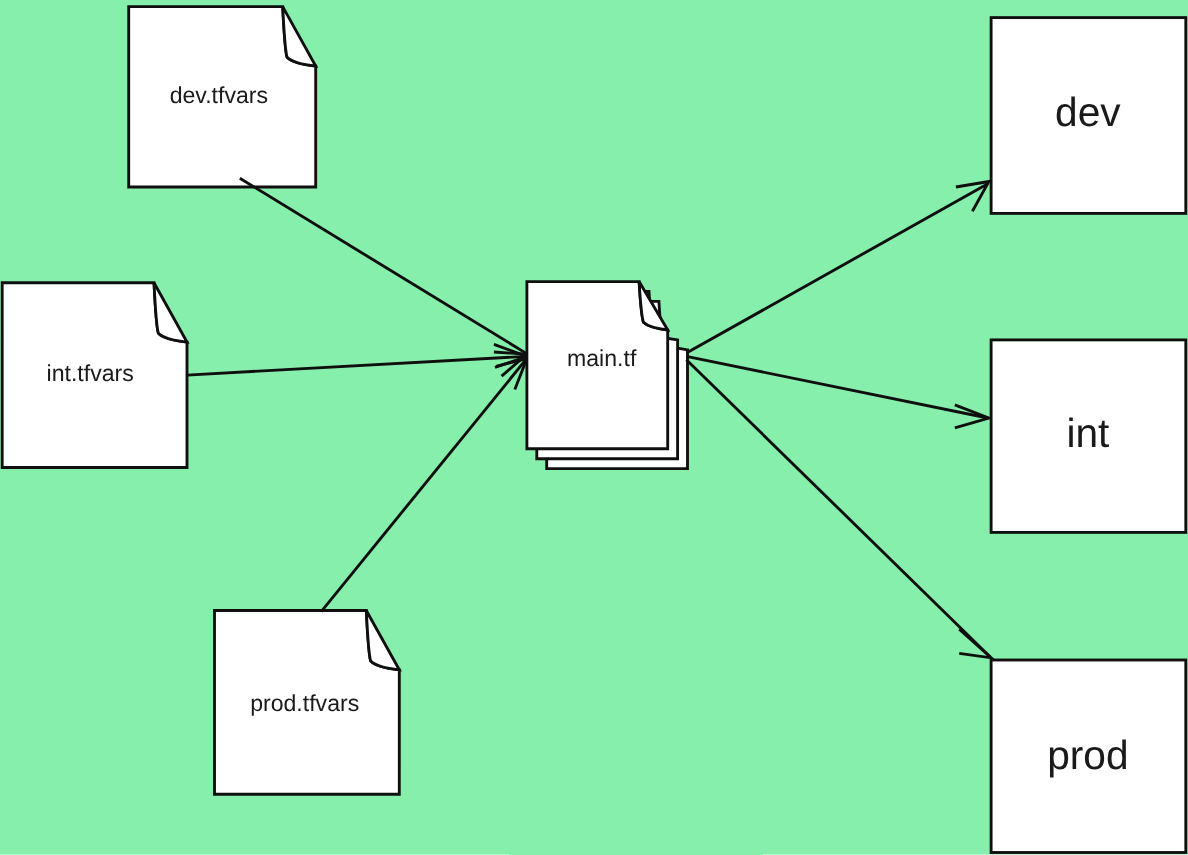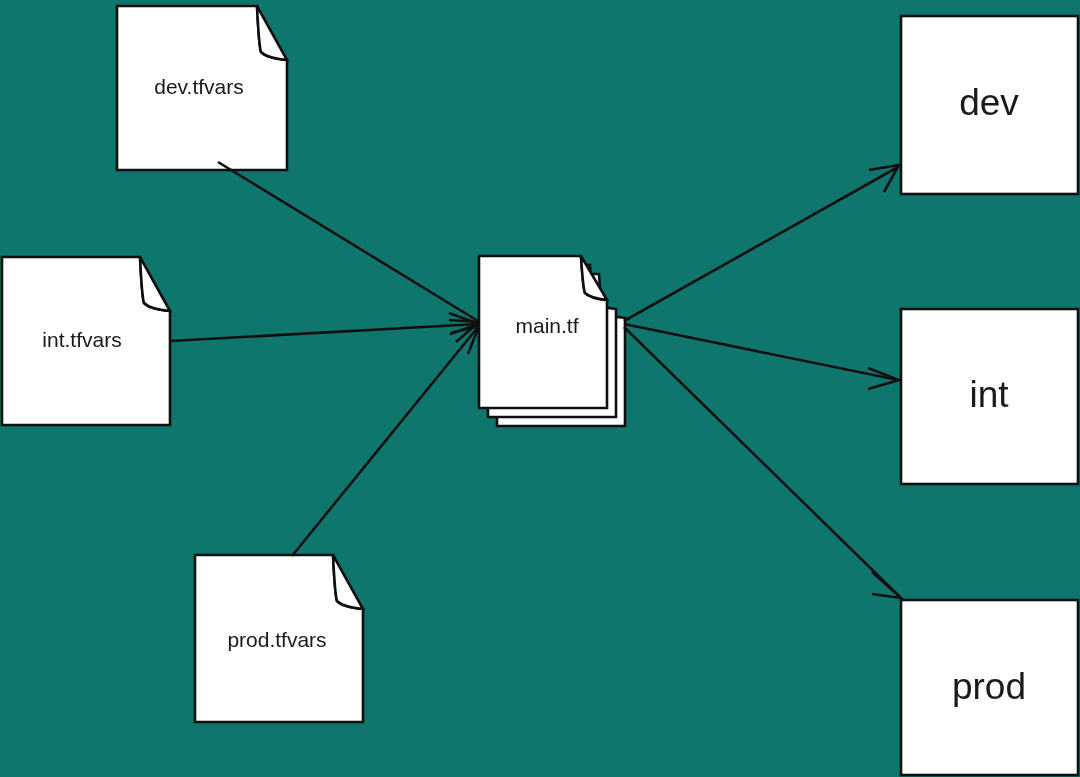--- a/index.html
+++ b/index.html
@@ -11,21 +11,21 @@
   body {
     font-family: "Liberation Sans", sans-serif;
     width: 1080px;
     height: 777px;
     overflow: hidden;
   }
   #diagram-canvas {
     position: relative;
     width: 1080px;
     height: 777px;
-    background: #0f766e;
+    background: #86efac;
   }
   #diagram-svg {
     position: absolute;
     top: 0;
     left: 0;
     width: 1080px;
     height: 777px;
     display: block;
   }
   .node-label {

